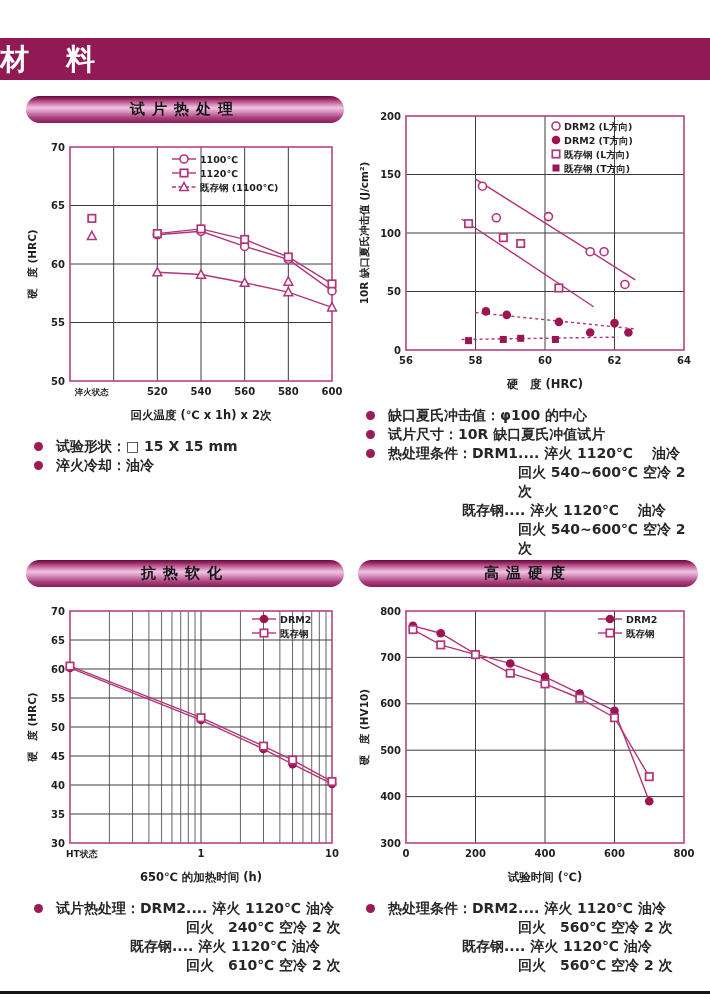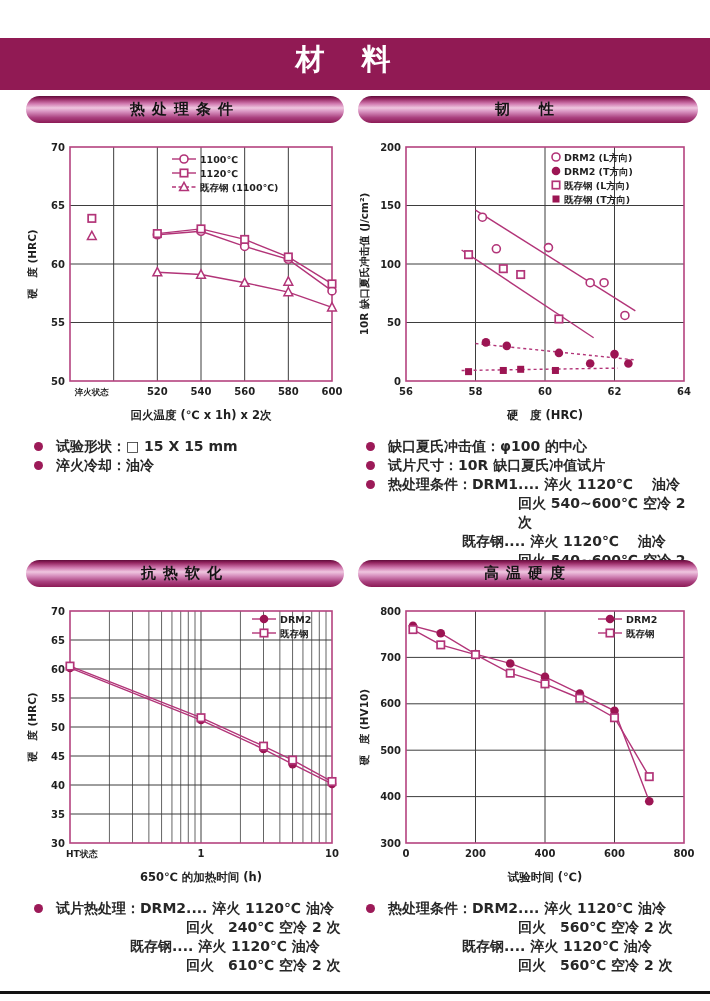--- a/index.html
+++ b/index.html
@@ -1,19 +1,19 @@
 <!DOCTYPE html>
 <html><head>
 <meta charset="utf-8">
 <style>
   html,body{margin:0;padding:0;background:#ffffff;}
   body{font-family:"DejaVu Sans","Liberation Sans",sans-serif;}
   .page{position:relative;width:710px;height:1001px;background:#fff;overflow:hidden;}
-  .band{position:absolute;left:0;top:38px;width:710px;height:52px;background:#911a54;
-        color:#fff;font-weight:bold;font-size:29px;line-height:42px;text-align:center;
+  .band{position:absolute;left:0;top:38px;width:710px;height:42px;background:#911a54;
+        color:#fff;font-weight:bold;font-size:29px;line-height:42px;text-align:left;
         padding-right:20px;box-sizing:border-box;letter-spacing:4px;}
   .section{position:absolute;}
   #s1{left:24px;top:92px;width:322px;}
   #s2{left:356px;top:92px;width:344px;}
   #s3{left:24px;top:556px;width:322px;}
   #s4{left:356px;top:556px;width:344px;}
   .pill{height:27px;border-radius:14px;margin:4px 2px 0 2px;
         background:linear-gradient(180deg,#5f0c3a 0%,#93245f 10%,#cf77ad 28%,#efc6e0 44%,#d892c0 58%,#aa417f 80%,#8c1a55 100%);
         display:flex;align-items:center;justify-content:center;
         font-size:15px;font-weight:bold;letter-spacing:7px;color:#141414;}
@@ -27,21 +27,21 @@
 </head>
 <body>
 
 <div class="page">
   <div class="band">
     <span>材　料</span>
   </div>
 
   <div class="section" id="s1">
     <div class="pill">
-      <span>热处理条件</span>
+      <span>试片热处理</span>
     </div>
     <div class="chartbox">
         <svg width="322" height="292" viewBox="0 0 322 292">
           <g stroke="#3d3d3d" stroke-width="1">
             <line x1="89.66666666666666" y1="12" x2="89.66666666666666" y2="246"></line>
             <line x1="133.33333333333331" y1="12" x2="133.33333333333331" y2="246"></line>
             <line x1="177" y1="12" x2="177" y2="246"></line>
             <line x1="220.66666666666666" y1="12" x2="220.66666666666666" y2="246"></line>
             <line x1="264.33333333333337" y1="12" x2="264.33333333333337" y2="246"></line>
             <line x1="46" y1="187.5" x2="308" y2="187.5"></line>
@@ -94,23 +94,20 @@
           <text x="176" y="55.5" text-anchor="start" font-size="9.5" font-weight="bold" fill="#1f1f1f">既存钢 (1100℃)</text>
         </svg>
       </div>
     <div class="notes">
         <div class="note-line" style="padding-left: 22px;"><span class="dot" style="background: rgb(156, 26, 88);"></span><span>试验形状：□ 15 X 15 mm</span></div>
         <div class="note-line" style="padding-left: 22px;"><span class="dot" style="background: rgb(156, 26, 88);"></span><span>淬火冷却：油冷</span></div>
       </div>
   </div>
 
   <div class="section" id="s2">
-    <div class="pill">
-      <span>韧　性</span>
-    </div>
     <div class="chartbox">
         <svg width="344" height="292" viewBox="0 0 344 292">
           <g stroke="#3d3d3d" stroke-width="1">
             <line x1="119.5" y1="12" x2="119.5" y2="246"></line>
             <line x1="189" y1="12" x2="189" y2="246"></line>
             <line x1="258.5" y1="12" x2="258.5" y2="246"></line>
             <line x1="50" y1="187.5" x2="328" y2="187.5"></line>
             <line x1="50" y1="129" x2="328" y2="129"></line>
             <line x1="50" y1="70.5" x2="328" y2="70.5"></line>
           </g>

